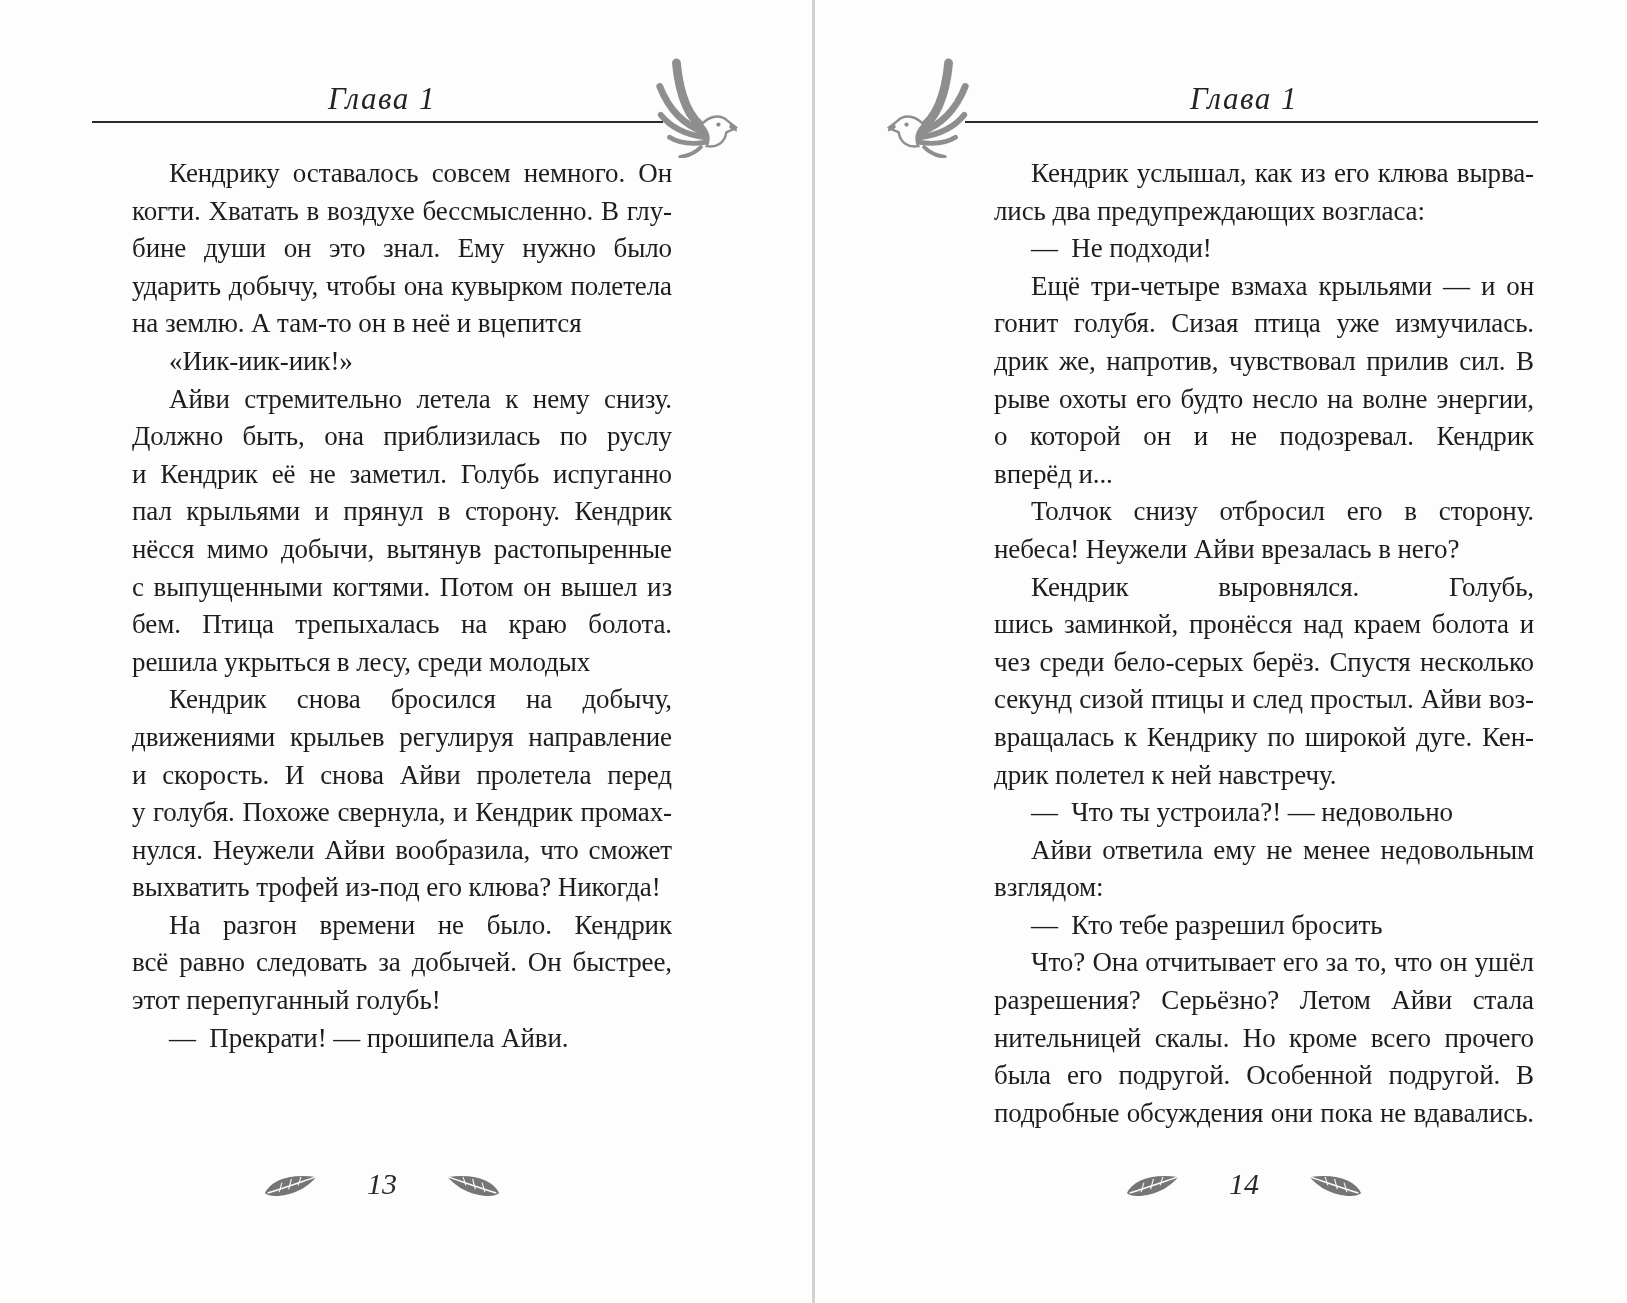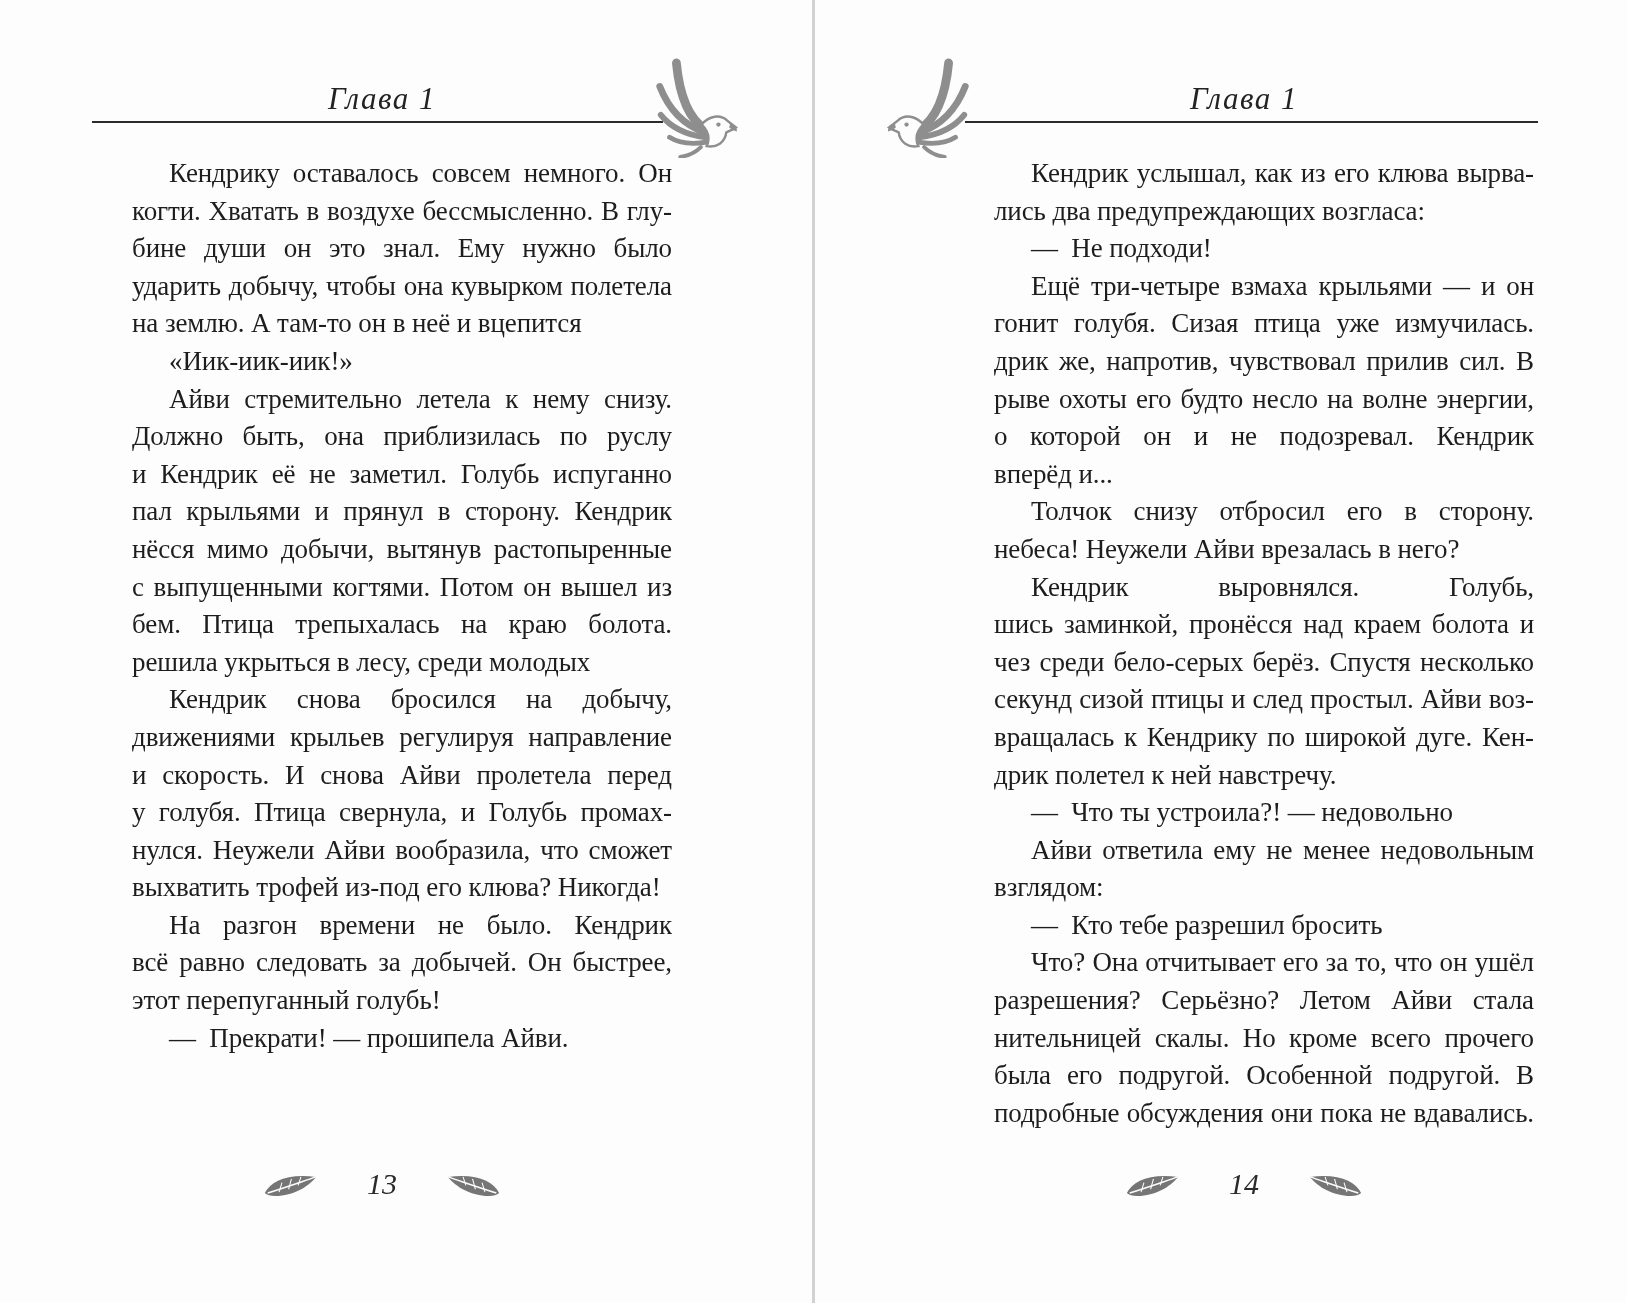--- a/index.html
+++ b/index.html
@@ -91,21 +91,21 @@
         <div class="line just">Должно быть, она приблизилась по руслу грога,</div>
         <div class="line just">и Кендрик её не заметил. Голубь испуганно захло-</div>
         <div class="line just">пал крыльями и прянул в сторону. Кендрик про-</div>
         <div class="line just">нёсся мимо добычи, вытянув растопыренные лапы</div>
         <div class="line just">с выпущенными когтями. Потом он вышел из</div>
         <div class="line just">бем. Птица трепыхалась на краю болота. Похоже,</div>
         <div class="line">решила укрыться в лесу, среди молодых берёзок!</div>
         <div class="line indent just">Кендрик снова бросился на добычу, лёгкими</div>
         <div class="line just">движениями крыльев регулируя направление</div>
         <div class="line just">и скорость. И снова Айви пролетела перед носом</div>
-        <div class="line just">у голубя. Птица свернула, и Голубь промах-</div>
+        <div class="line just">у голубя. Похоже свернула, и Кендрик промах-</div>
         <div class="line just">нулся. Неужели Айви вообразила, что сможет</div>
         <div class="line">выхватить трофей из-под его клюва? Никогда!</div>
         <div class="line indent just">На разгон времени не было. Кендрик решил</div>
         <div class="line just">всё равно следовать за добычей. Он быстрее, чем</div>
         <div class="line">этот перепуганный голубь!</div>
         <div class="line indent">— Прекрати! — прошипела Айви.</div>
       </div>
 
     <div class="page-footer">
       <span class="feather">

